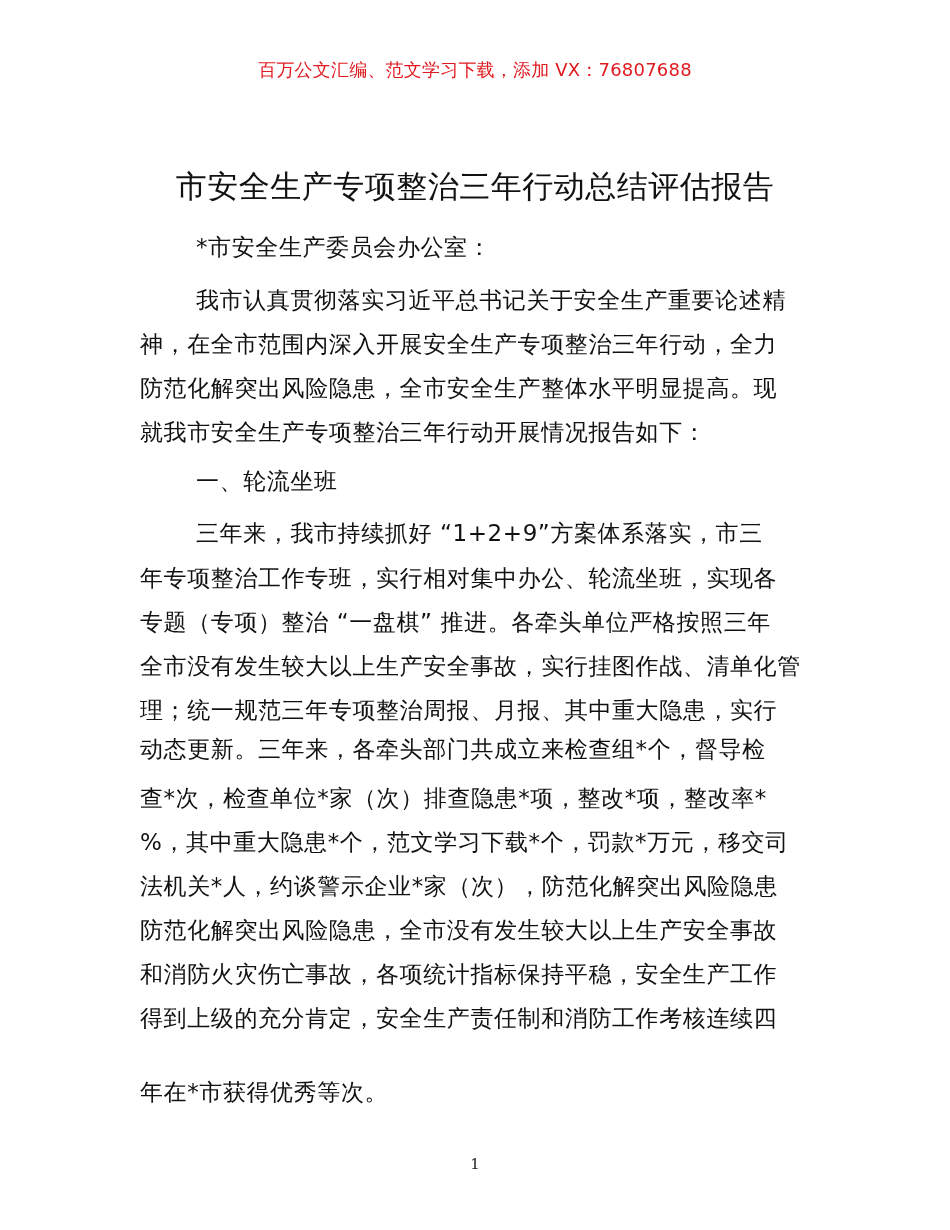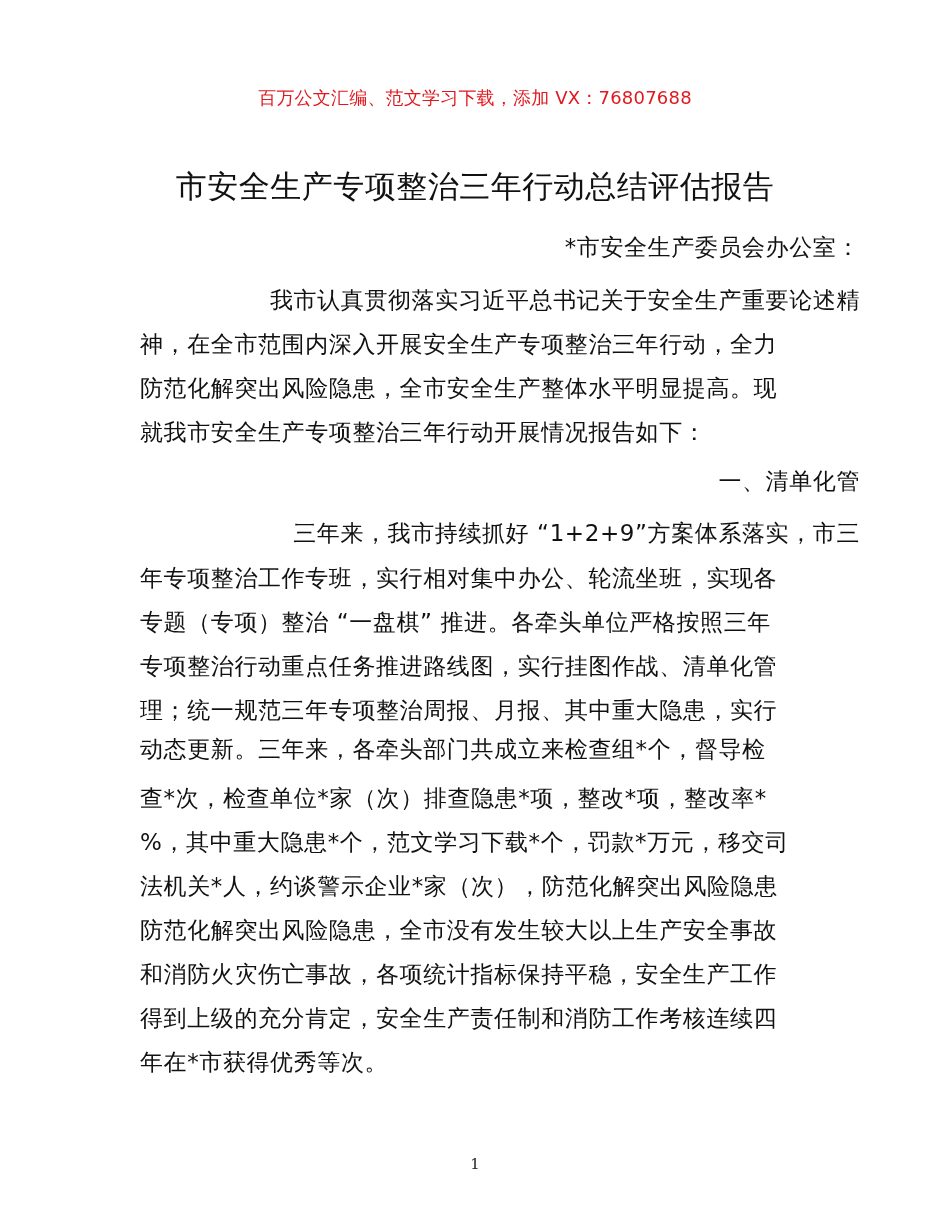--- a/index.html
+++ b/index.html
@@ -1,50 +1,50 @@
 <!DOCTYPE html>
 <html><head>
 <meta charset="utf-8">
 <style>
   html, body { margin: 0; padding: 0; background: #ffffff; }
   body { width: 950px; height: 1230px; position: relative; overflow: hidden;
          font-family: "DejaVu Sans", "Liberation Sans", sans-serif; color: #111; }
   .header { position: absolute; top: 58px; left: 0; width: 950px; text-align: center;
-            color: #e0191f; font-size: 18px; letter-spacing: 0.2px; margin-top: 28px; }
+            color: #e0191f; font-size: 18px; letter-spacing: 0.2px; }
   .title { position: absolute; top: 166px; left: 0; width: 950px; text-align: center;
            font-size: 31px; color: #111; letter-spacing: 0.5px; }
   .line { position: absolute; left: 140px; width: 672px; font-size: 23px;
           white-space: nowrap; letter-spacing: 0.6px; color: #111; }
-  .indent { left: 188px; text-align: right; }
+  .indent { left: 196px; }
   .page-num { position: absolute; top: 1155px; left: 0; width: 950px; text-align: center;
               font-family: "DejaVu Serif", "Liberation Serif", serif; font-size: 15px; color: #222; }
 </style>
 </head>
 <body>
 
 <div class="header">百万公文汇编、范文学习下载，添加 VX：76807688</div>
 
 <div class="title">市安全生产专项整治三年行动总结评估报告</div>
 
 <div class="line indent" style="top:232px">*市安全生产委员会办公室：</div>
 
 <div class="line indent" style="top:285px">我市认真贯彻落实习近平总书记关于安全生产重要论述精</div>
 <div class="line" style="top:329px">神，在全市范围内深入开展安全生产专项整治三年行动，全力</div>
 <div class="line" style="top:373px">防范化解突出风险隐患，全市安全生产整体水平明显提高。现</div>
 <div class="line" style="top:417px">就我市安全生产专项整治三年行动开展情况报告如下：</div>
 
-<div class="line indent" style="top:466px">一、清单化管</div>
+<div class="line indent" style="top:466px">一、轮流坐班</div>
 
 <div class="line indent" style="top:518px">三年来，我市持续抓好 “1+2+9”方案体系落实，市三</div>
 <div class="line" style="top:563px">年专项整治工作专班，实行相对集中办公、轮流坐班，实现各</div>
 <div class="line" style="top:607px">专题（专项）整治 “一盘棋” 推进。各牵头单位严格按照三年</div>
-<div class="line" style="top:651px">专项整治行动重点任务推进路线图，实行挂图作战、清单化管</div>
+<div class="line" style="top:651px">全市没有发生较大以上生产安全事故，实行挂图作战、清单化管</div>
 <div class="line" style="top:695px">理；统一规范三年专项整治周报、月报、其中重大隐患，实行</div>
 <div class="line" style="top:734px">动态更新。三年来，各牵头部门共成立来检查组*个，督导检</div>
 <div class="line" style="top:783px">查*次，检查单位*家（次）排查隐患*项，整改*项，整改率*</div>
 <div class="line" style="top:827px">%，其中重大隐患*个，范文学习下载*个，罚款*万元，移交司</div>
 <div class="line" style="top:871px">法机关*人，约谈警示企业*家（次），防范化解突出风险隐患</div>
 <div class="line" style="top:915px">防范化解突出风险隐患，全市没有发生较大以上生产安全事故</div>
 <div class="line" style="top:959px">和消防火灾伤亡事故，各项统计指标保持平稳，安全生产工作</div>
 <div class="line" style="top:1003px">得到上级的充分肯定，安全生产责任制和消防工作考核连续四</div>
-<div class="line" style="top:1047px">年在*市获得优秀等次。</div>
+<div class="line" style="top:1077px">年在*市获得优秀等次。</div>
 
 <div class="page-num">1</div>
 
 </body></html>

